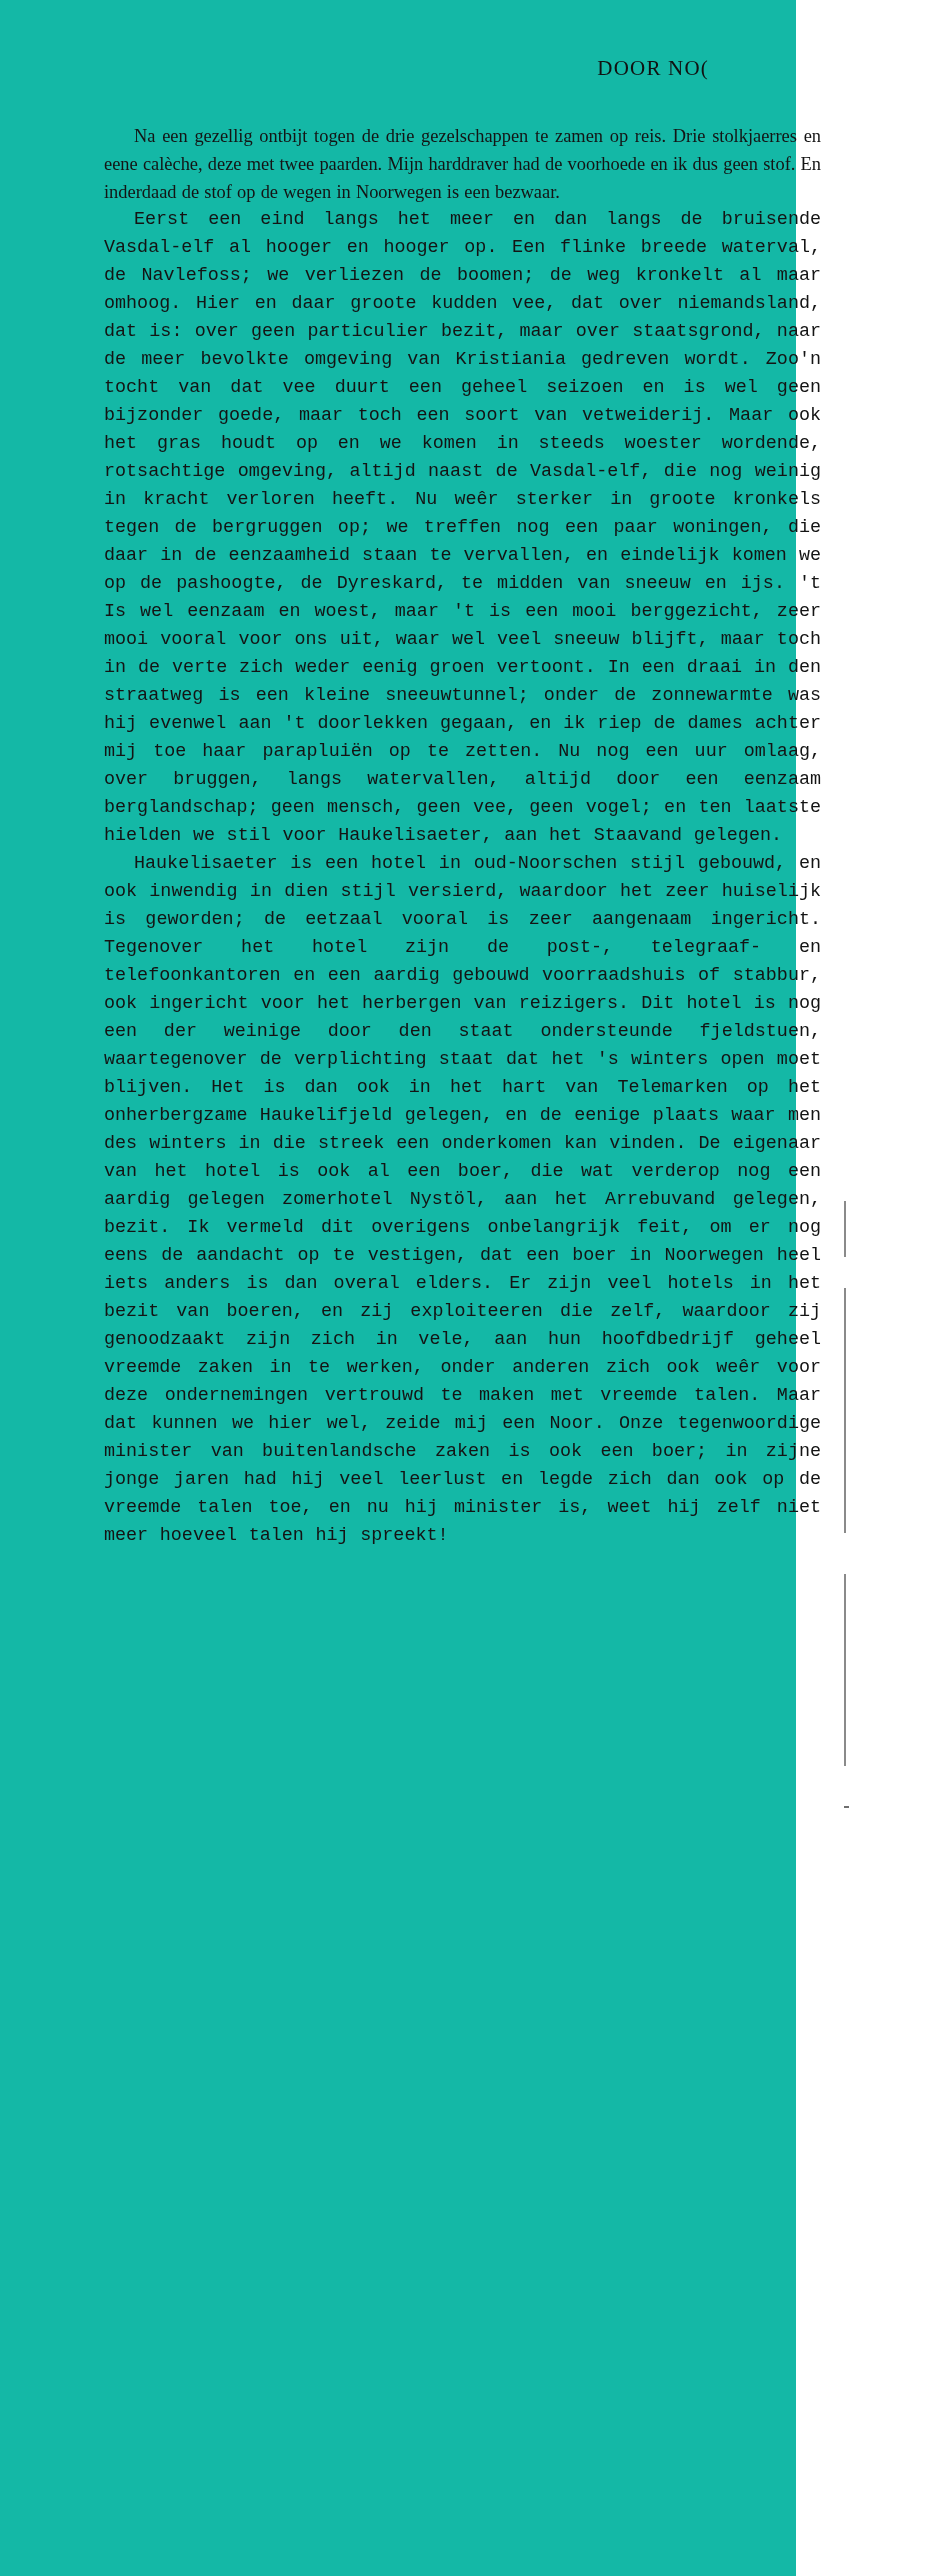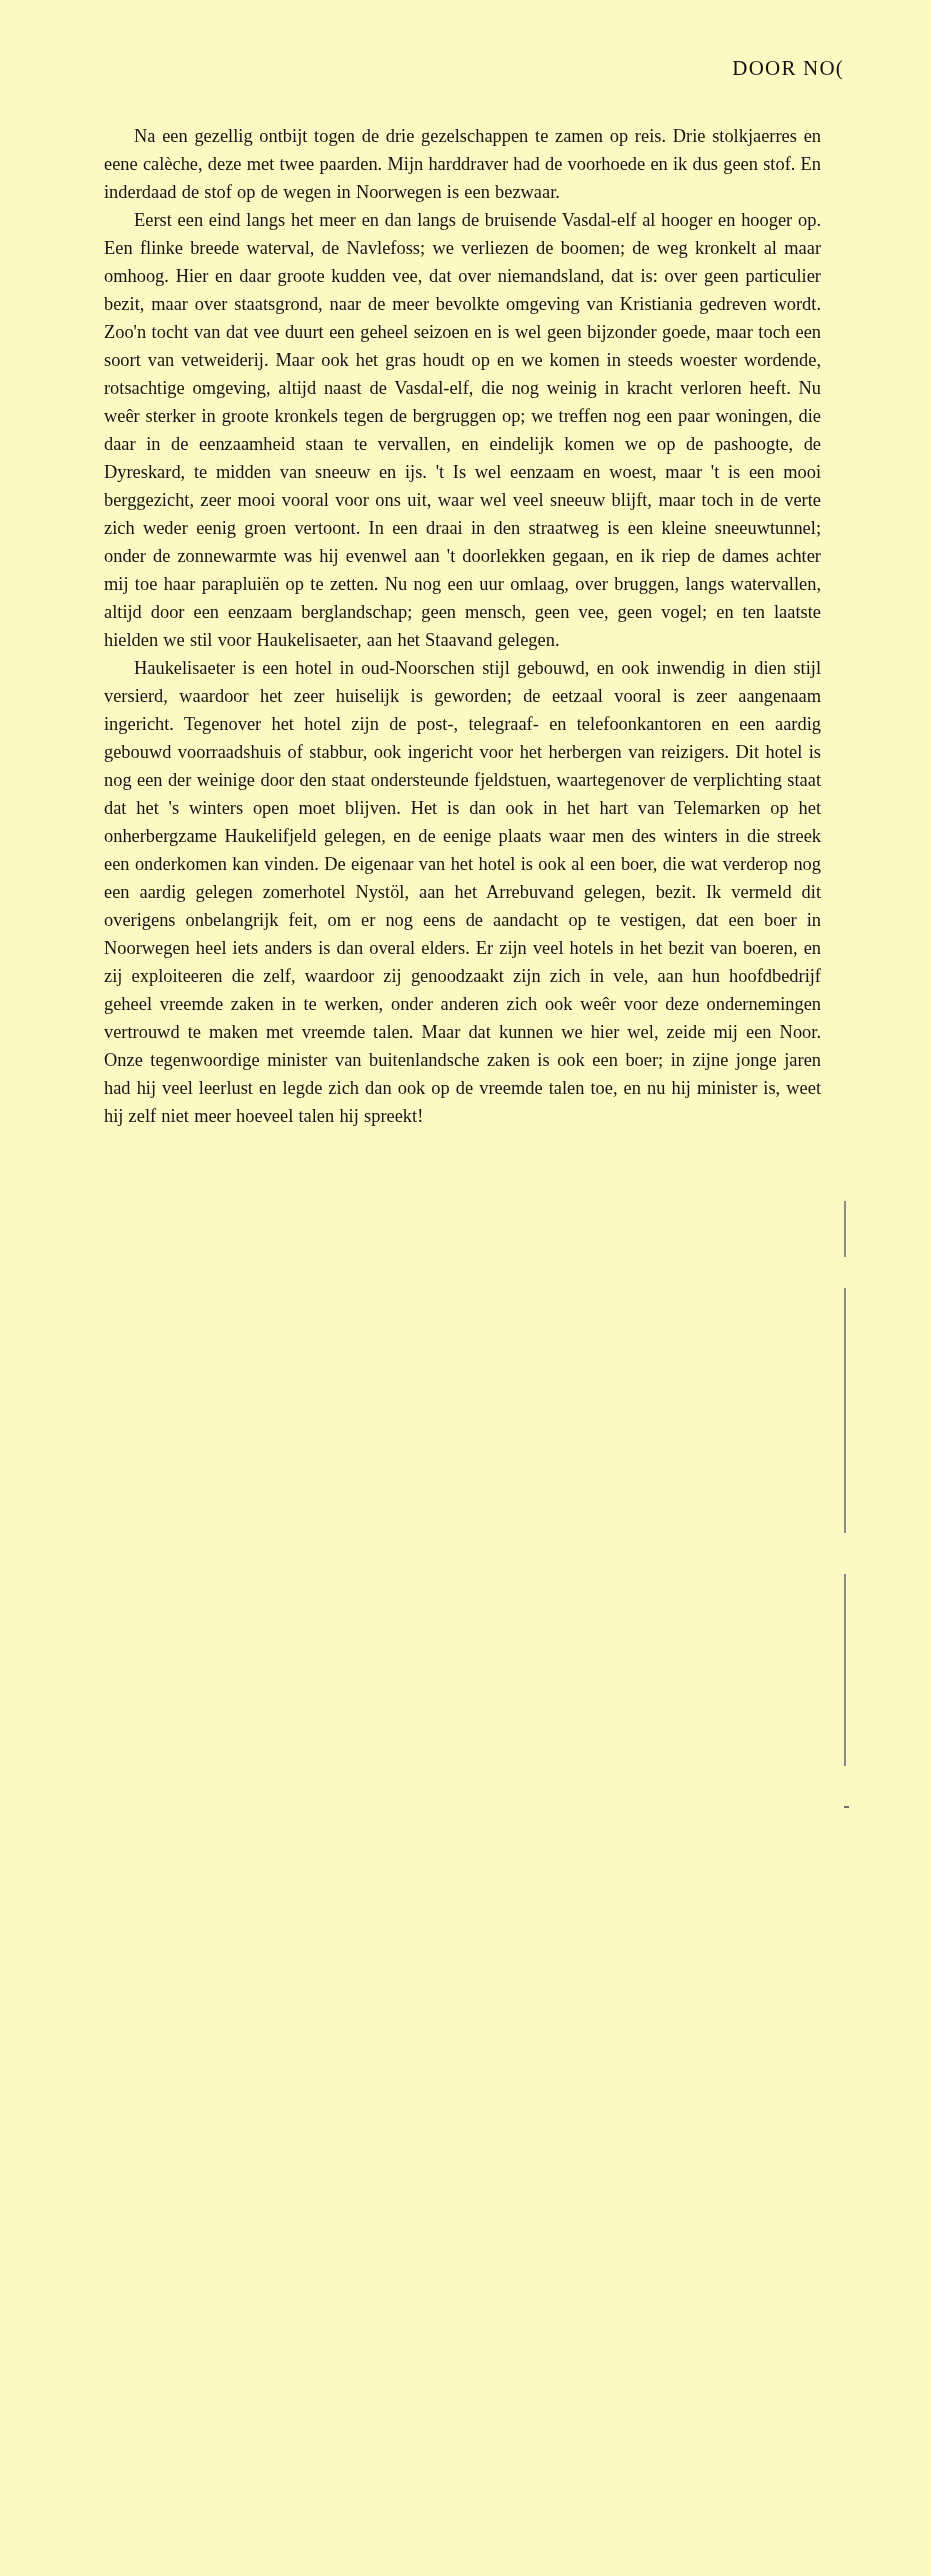--- a/index.html
+++ b/index.html
@@ -8,25 +8,25 @@
     background: #ffffff;
   }
   body {
     width: 931px;
     height: 2576px;
     font-family: "Liberation Serif", serif;
     color: #1a1a1a;
   }
   .page {
     position: relative;
-    width: 931px;
+    width: 796px;
     height: 2576px;
     box-sizing: border-box;
     padding: 0;
-    background: #fef9c3;
+    background: #14b8a6;
   }
   .running-head {
     position: absolute;
     top: 56px;
     right: 87px;
     font-family: "Liberation Serif", serif;
     font-size: 21px;
     letter-spacing: 1.2px;
     color: #111;
     white-space: nowrap;
@@ -42,20 +42,21 @@
     text-indent: 30px;
     text-align: justify;
     font-size: 18.4px;
     line-height: 28px;
     word-spacing: 0.6px;
     color: #141414;
     -webkit-font-smoothing: antialiased;
   }
   .para + .para {
     margin-top: 0;
+    font-family: Liberation Mono, monospace;
   }
   .rule-marks {
     position: absolute;
     left: 844px;
     width: 1.7px;
     background: #8a8a8a;
   }
   .mark-a { top: 1201px; height: 56px; }
   .mark-b { top: 1288px; height: 245px; }
   .mark-c { top: 1574px; height: 192px; }

